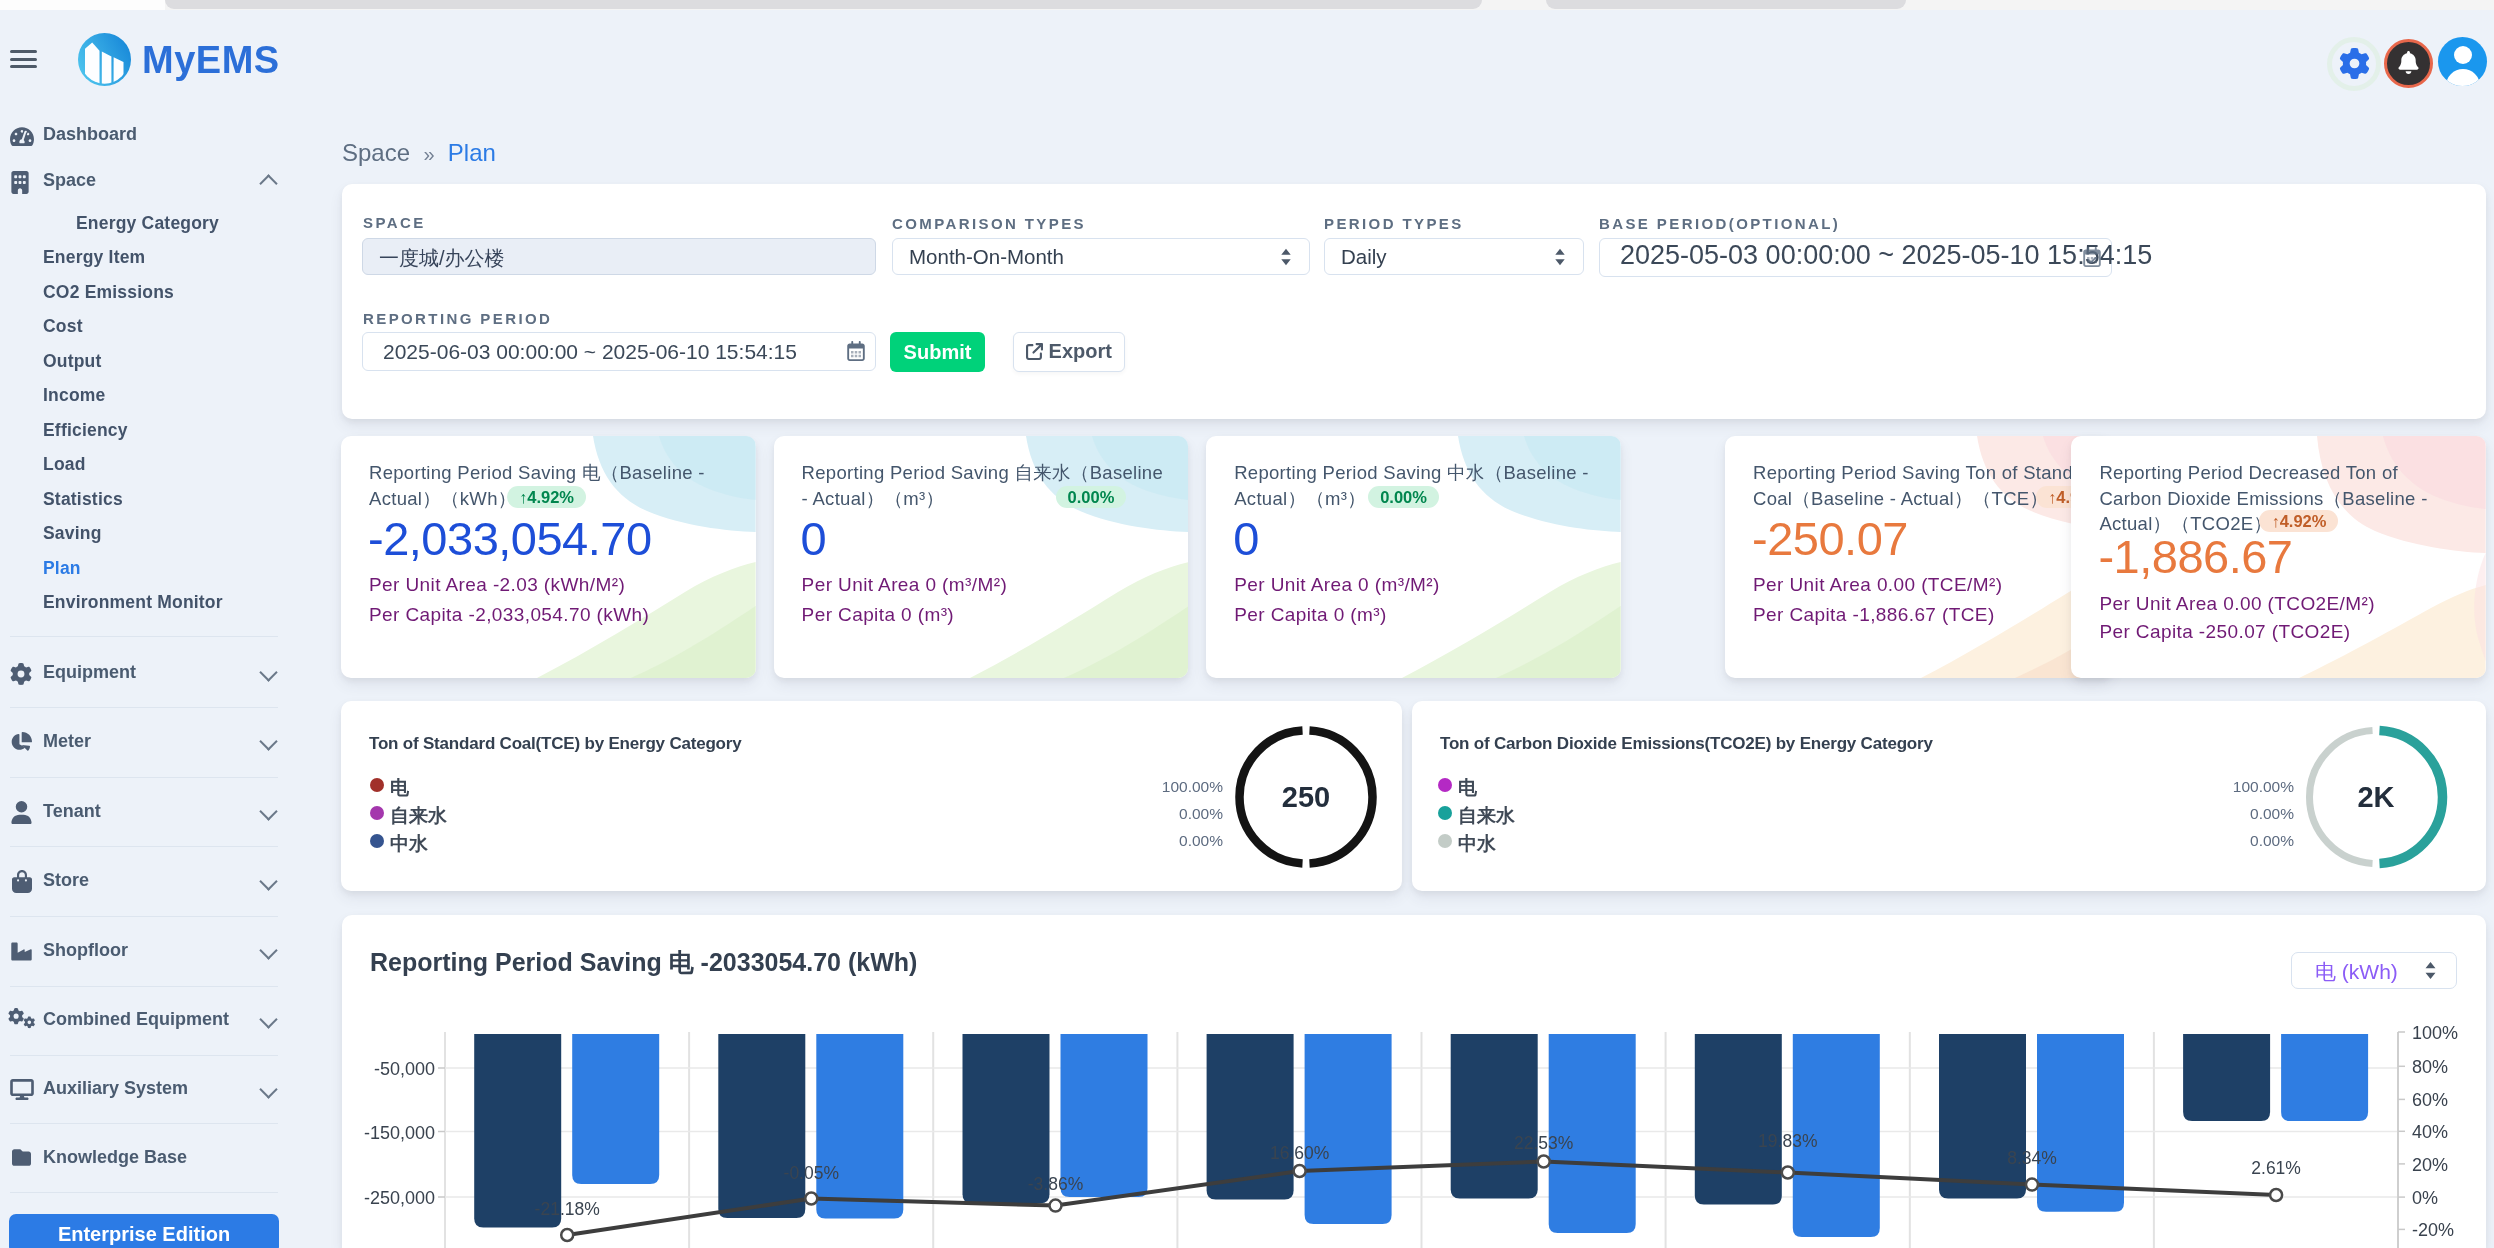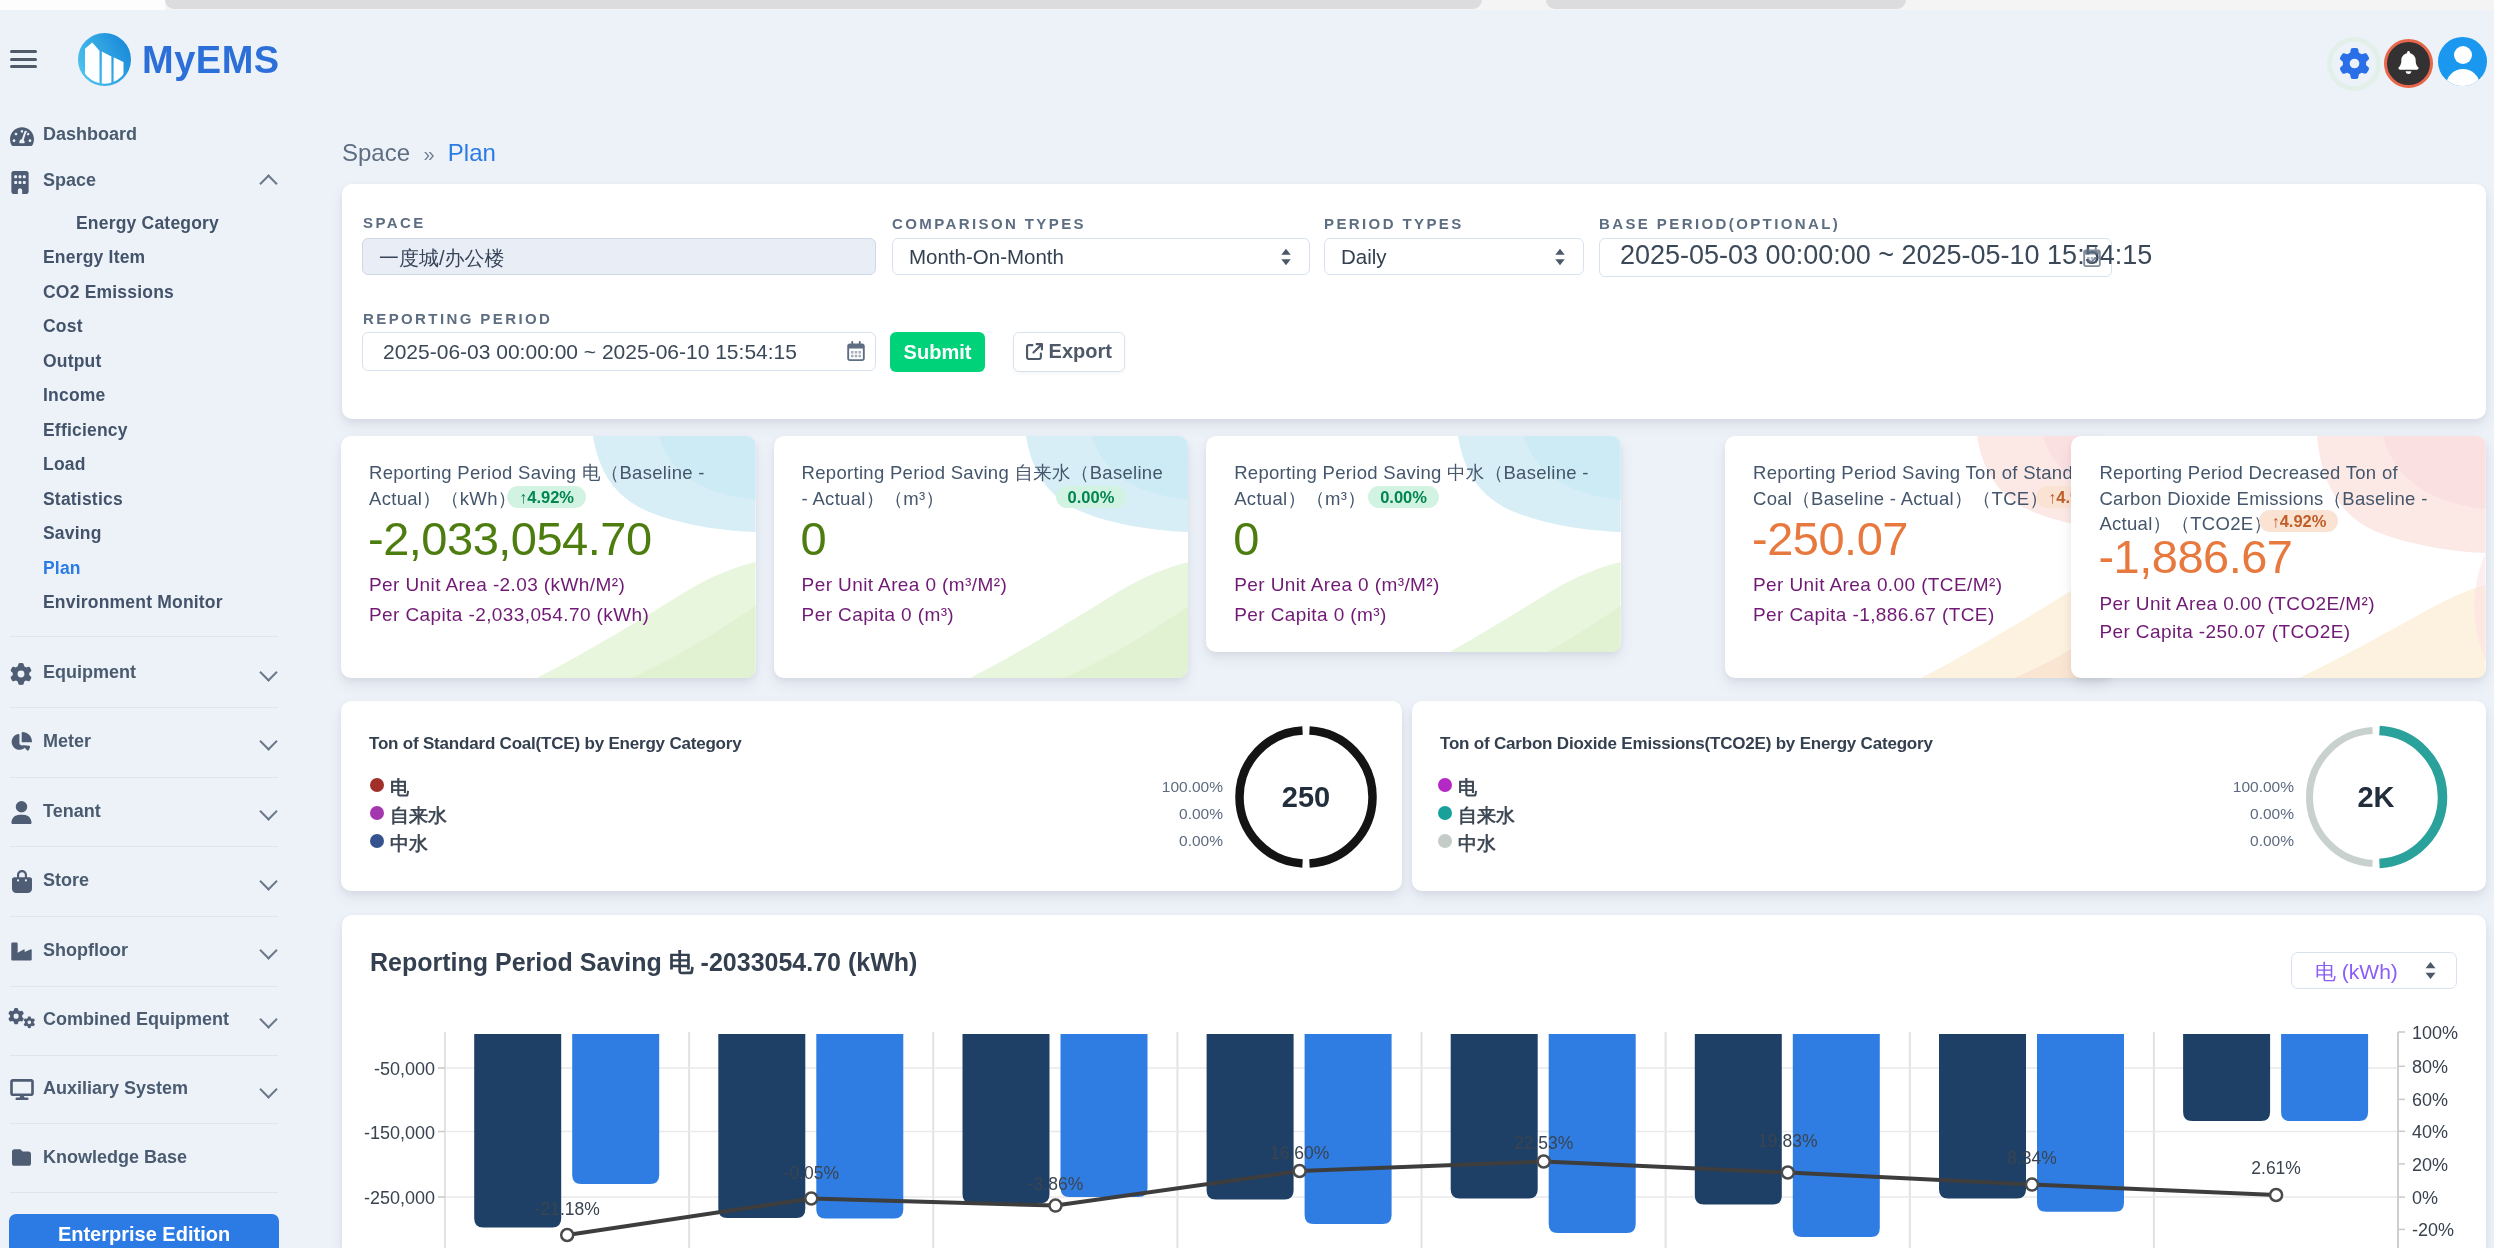--- a/index.html
+++ b/index.html
@@ -19,21 +19,21 @@
   .chev-up { transform:rotate(-135deg); }
   .divider { position:absolute; left:10px; width:268px; height:1px; background:#dde5ef; }
   .dot { position:absolute; width:14px; height:14px; border-radius:50%; }
   .leg { position:absolute; font-size:19px; font-weight:600; color:#3f4956; }
   .pct { position:absolute; font-size:15.5px; color:#5d6b80; text-align:right; width:110px; }
   .badge-g { position:absolute; background:#d2f3e1; color:#00864e; font-size:16.5px;
     font-weight:bold; border-radius:11px; padding:0 12px; height:22px; line-height:22px; }
   .badge-o { position:absolute; background:#fbe3d4; color:#c05e28; font-size:16.5px;
     font-weight:bold; border-radius:11px; padding:0 12px; height:22px; line-height:22px; }
   .stat-title { position:absolute; font-size:18.5px; color:#44566c; white-space:nowrap; letter-spacing:.3px; }
-  .stat-val { position:absolute; font-size:47px; line-height:50px; color:#4d7c0f; letter-spacing:-0.5px; }
+  .stat-val { position:absolute; font-size:47px; line-height:50px; color:#1d4ed8; letter-spacing:-0.5px; }
   .stat-sub { position:absolute; font-size:19px; color:#701a75; white-space:nowrap; letter-spacing:.4px; }
 </style>
 </head>
 <body>
 
 <div class="abs" style="left:0;top:0;width:2494px;height:10px;background:#f4f4f4;"></div>
 <div class="abs" style="left:0;top:0;width:165px;height:10px;background:#fdfdfd;"></div>
 <div class="abs" style="left:165px;top:-10px;width:1317px;height:19px;background:#dcdcdf;border-radius:9px;"></div>
 <div class="abs" style="left:1546px;top:-10px;width:360px;height:19px;background:#dcdcdf;border-radius:9px;"></div>
 
@@ -219,21 +219,21 @@
     <path d="M318,0 C326,28 348,48 380,57 C393,61 405,63 414.6,64 L414.6,0 Z" fill="#c9e9f3" opacity=".75"></path>
     <path d="M414.6,242 L196,242 C250,214 302,182 344,156 C370,140 394,131 414.6,126 Z" fill="#e9f6de"></path>
     <path d="M414.6,242 L290,242 C330,224 364,204 414.6,170 Z" fill="#def1cf" opacity=".85"></path>
   </svg>
   <div class="stat-title" style="left:28px;top:24px;line-height:25.5px;">Reporting Period Saving 自来水（Baseline<br>- Actual）（m³）</div>
   <div class="badge-g" style="left:282px;top:50px;">0.00%</div>
   <div class="stat-val" style="left:27px;top:78px;">0</div>
   <div class="stat-sub" style="left:28px;top:138px;">Per Unit Area 0 (m³/M²)</div>
   <div class="stat-sub" style="left:28px;top:168px;">Per Capita 0 (m³)</div>
 </div>
-<div class="card" style="left:1206.2px;top:436px;width:414.6px;height:216px;overflow:hidden;">
+<div class="card" style="left:1206.2px;top:436px;width:414.6px;height:242px;overflow:hidden;">
   <svg class="abs" style="left:0;top:0;" width="414.6" height="242" viewBox="0 0 414.6 242">
     <path d="M252,0 C258,38 276,62 306,75 C342,90 385,95 414.6,96 L414.6,0 Z" fill="#d7eef6"></path>
     <path d="M318,0 C326,28 348,48 380,57 C393,61 405,63 414.6,64 L414.6,0 Z" fill="#c9e9f3" opacity=".75"></path>
     <path d="M414.6,242 L196,242 C250,214 302,182 344,156 C370,140 394,131 414.6,126 Z" fill="#e9f6de"></path>
     <path d="M414.6,242 L290,242 C330,224 364,204 414.6,170 Z" fill="#def1cf" opacity=".85"></path>
   </svg>
   <div class="stat-title" style="left:28px;top:24px;line-height:25.5px;">Reporting Period Saving 中水（Baseline -<br>Actual）（m³）</div>
   <div class="badge-g" style="left:162px;top:50px;">0.00%</div>
   <div class="stat-val" style="left:27px;top:78px;">0</div>
   <div class="stat-sub" style="left:28px;top:138px;">Per Unit Area 0 (m³/M²)</div>

